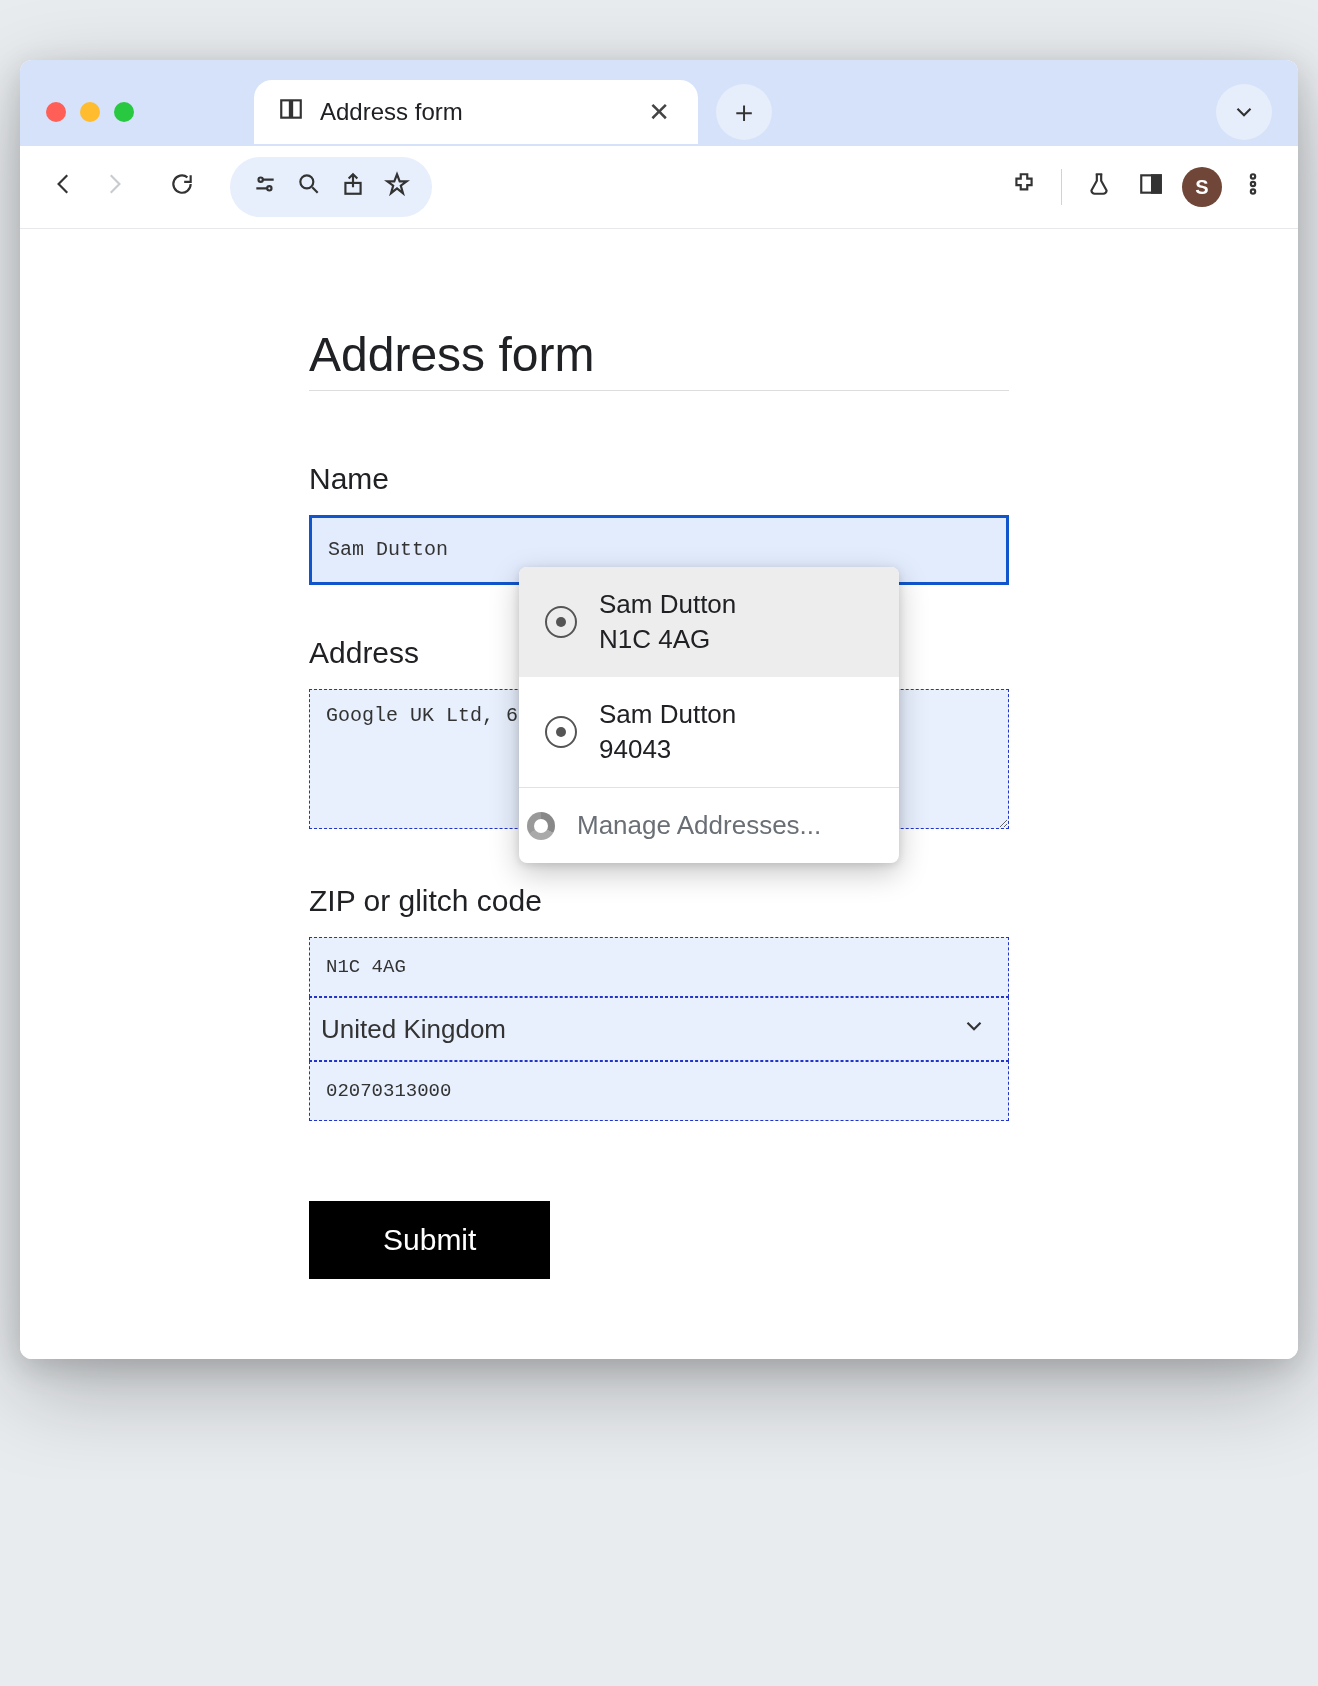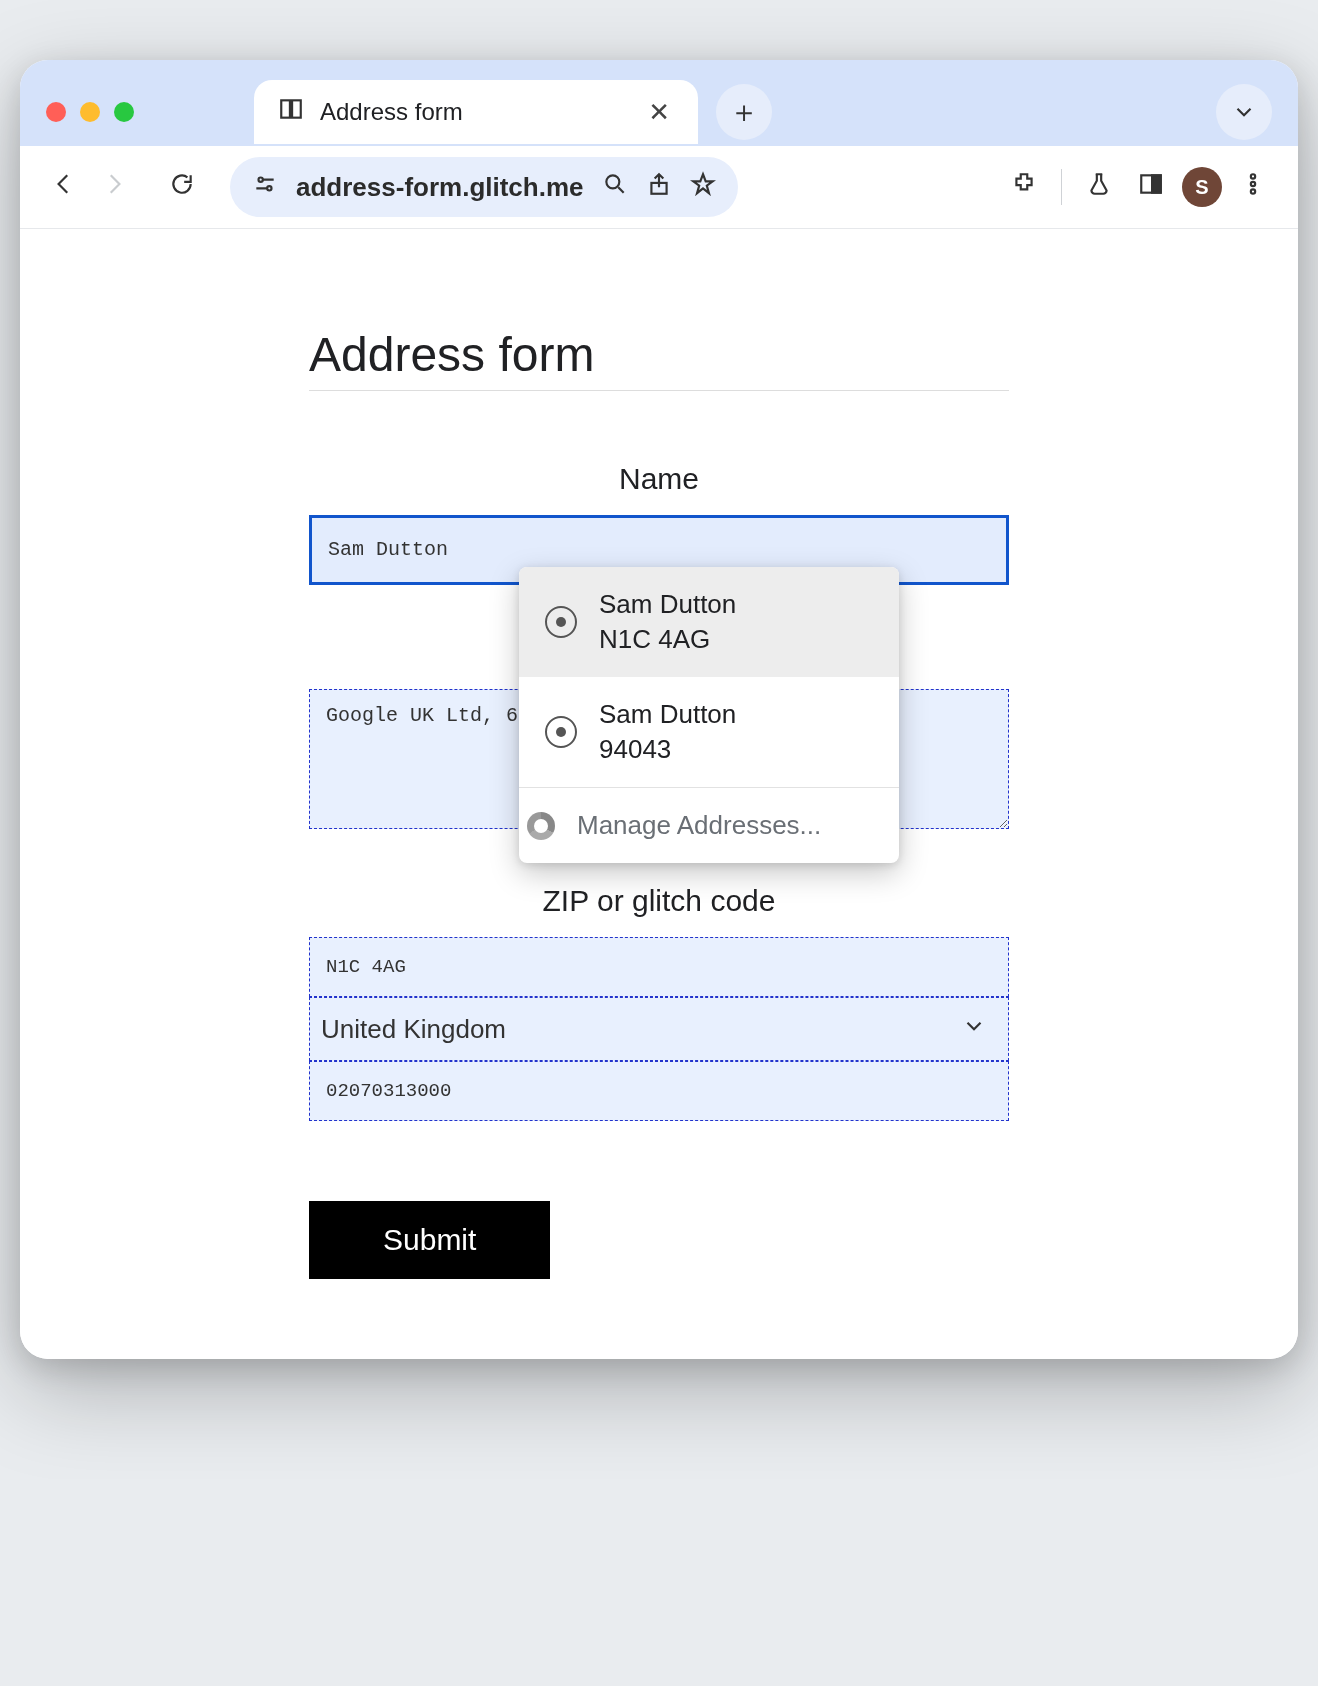--- a/index.html
+++ b/index.html
@@ -11,21 +11,21 @@
     --muted:#5f6368;
   }
   html,body{margin:0;padding:0;background:#e9ecef;font-family:Arial,Helvetica,sans-serif;color:var(--text);}
   .stage{
     display:flex;justify-content:center;align-items:flex-start;
     padding:60px 20px 120px;
   }
   .browser{
     width:1318px;
     background:#fff;
-    border-radius:28px;
+    border-radius:12px;
     box-shadow:0 30px 90px rgba(0,0,0,.25),0 8px 30px rgba(0,0,0,.15);
     overflow:hidden;
   }
 
   
   .chrome-top{
     background:var(--brand-blue);
     padding:18px 0 0 0;
   }
   .tab-strip{
@@ -96,21 +96,20 @@
   }
   h1.page-title{
     font:400 48px/1.1 Arial,Helvetica,sans-serif;
     margin:40px 0 8px;
   }
   .title-rule{border:none;border-top:1px solid #ddd;margin:0 0 70px;}
 
   .field-label{
     font:400 30px/1.2 Arial,Helvetica,sans-serif;
     margin:50px 0 18px;
-    text-align:center;
   }
 
   .field-input, .field-textarea, .field-select{
     width:100%;box-sizing:border-box;
     background:var(--field-blue);
     border:1px dashed var(--dashed);
     font-family:"Courier New",monospace;font-size:20px;color:#333;
   }
   .field-input{height:70px;padding:0 16px;}
   .field-input.focused{
@@ -238,21 +237,20 @@
 
         <div class="addr-bar">
           <span class="addr-icon">
             <svg class="icon" viewBox="0 0 24 24">
                 <circle cx="8" cy="8" r="2"></circle>
                 <path d="M10 8h10"></path>
                 <circle cx="16" cy="16" r="2"></circle>
                 <path d="M4 16h10"></path>
               </svg>
           </span>
-          <span class="addr-text">address-form.glitch.me</span>
           <span class="addr-icon">
             <svg class="icon" viewBox="0 0 24 24">
                 <circle cx="10" cy="10" r="6"></circle>
                 <path d="M15 15l5 5"></path>
               </svg>
           </span>
           <span class="addr-icon">
             <svg class="icon" viewBox="0 0 24 24">
                 <path d="M12 3v12"></path>
                 <path d="M8 7l4-4 4 4"></path>

